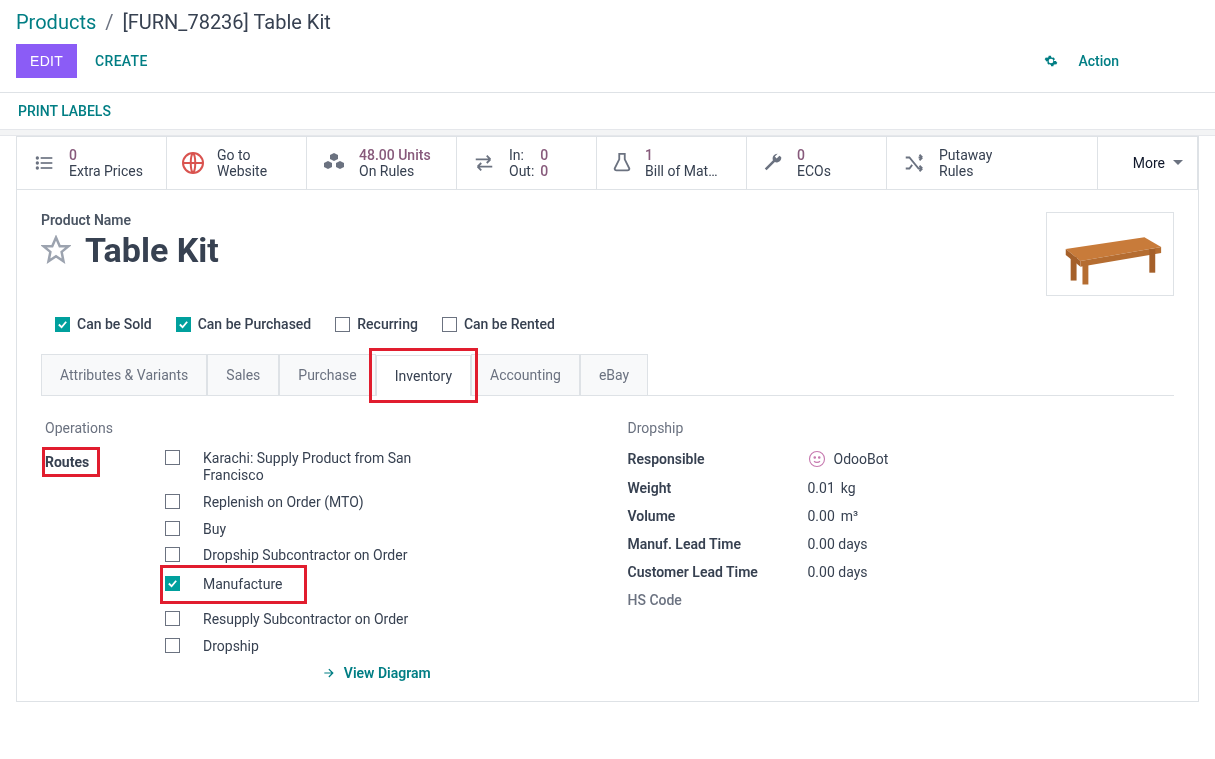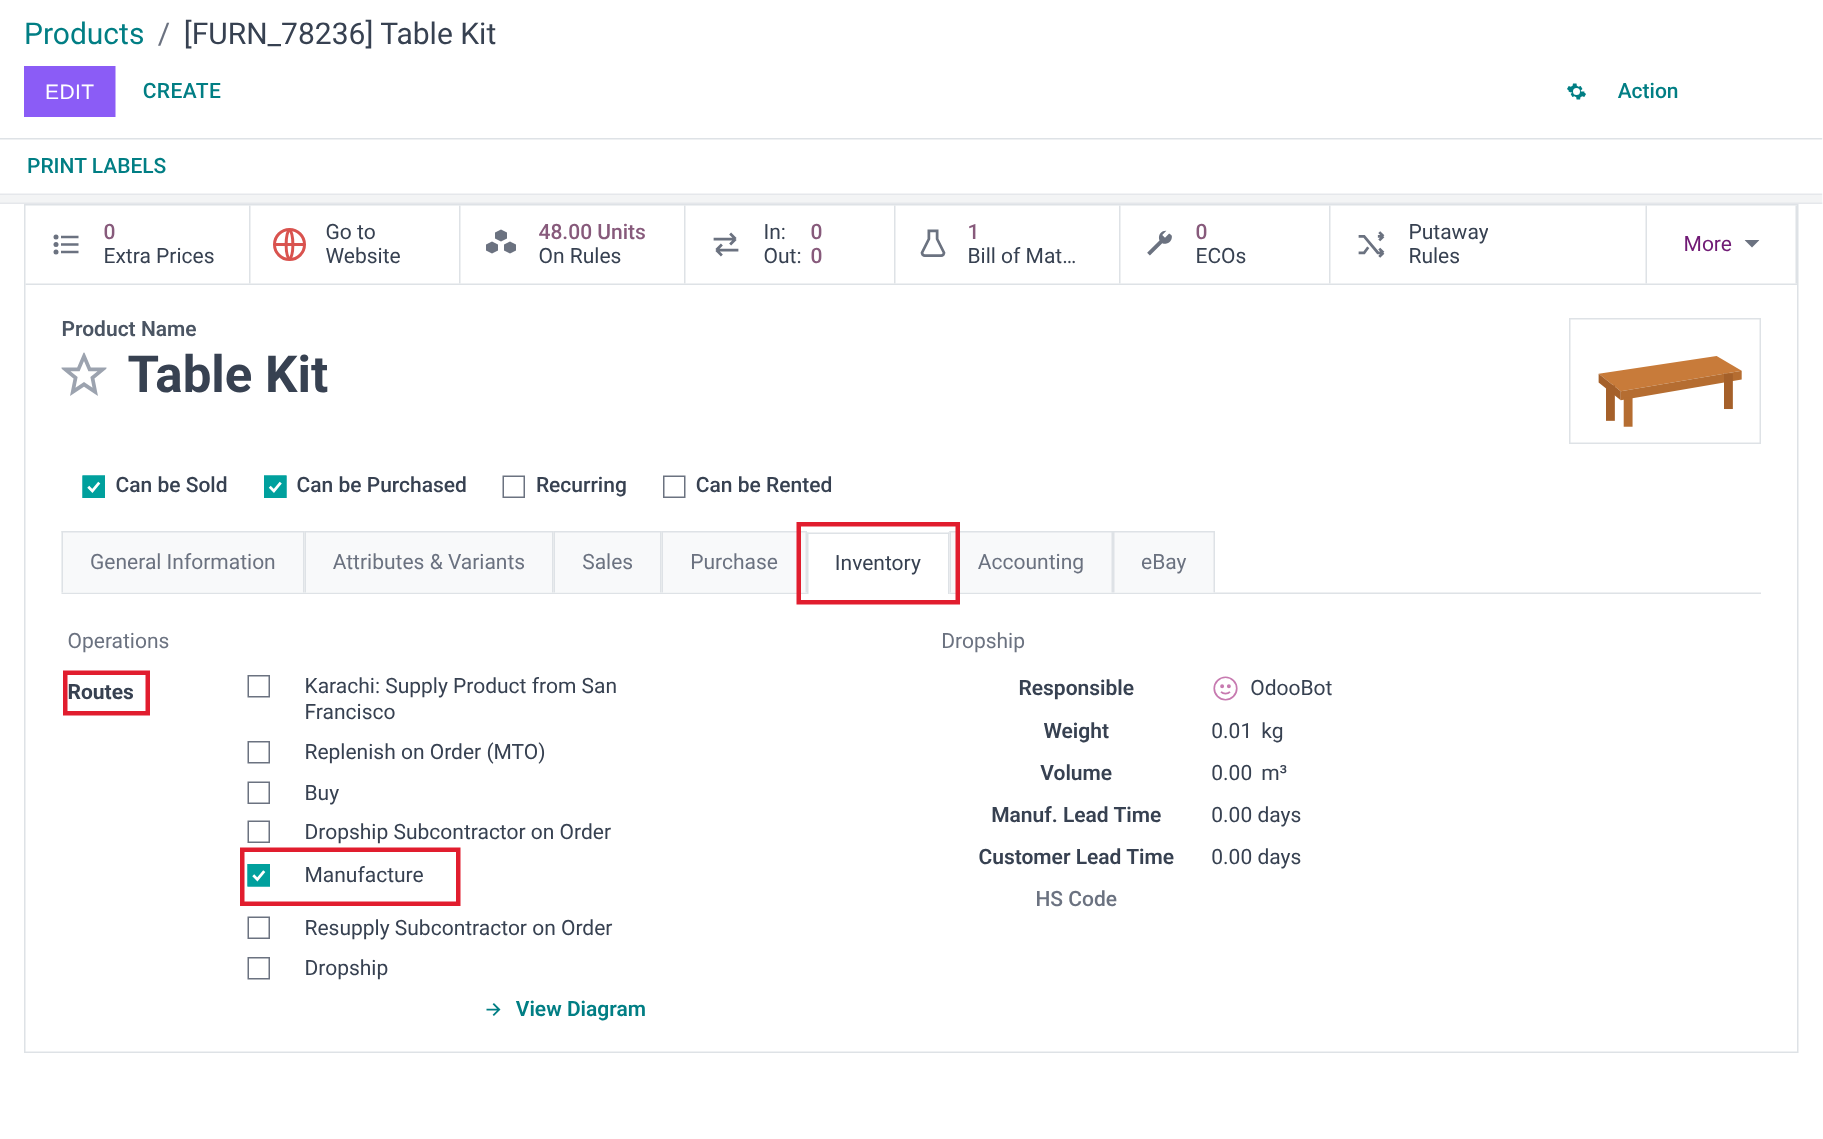--- a/index.html
+++ b/index.html
@@ -12,21 +12,21 @@
   .btn-edit { background:#8b5cf6; color:#fff; border:none; padding:9px 14px; font-size:14px; font-weight:500; letter-spacing:0.3px; cursor:pointer; }
   .btn-create { color:#017e84; font-weight:500; margin-left:18px; cursor:pointer; letter-spacing:0.3px; }
   .action-area { margin-left:auto; display:flex; align-items:center; color:#017e84; font-weight:500; cursor:pointer; gap:20px; margin-right:80px;}
   .gear { width:14px; height:14px; }
   .printbar { padding:10px 18px; color:#017e84; font-weight:500; border-bottom:1px solid #e5e7eb; }
   .shadowline { height:6px; background:#f3f4f5; border-bottom:1px solid #e5e7eb; }
   .sheet { border:1px solid #dee2e6; background:#fff; margin:0 16px 20px; }
   .statbar { display:flex; border-bottom:1px solid #dee2e6; }
   .stat { padding:10px 14px; border-right:1px solid #dee2e6; display:flex; align-items:center; gap:12px; min-width:0; }
   .stat:last-in-range { border-right:none; }
-  .stat-more { text-align:center; color:#701a75; cursor:pointer; flex: 0 0 100px; justify-content:center; gap:8px;}
+  .stat-more { text-align:center; color:#0f172a; cursor:pointer; flex: 0 0 100px; justify-content:flex-end; gap:8px;}
   .stat-val { color:#875a7b; font-weight:500; white-space:nowrap; }
   .stat-label { color:#374151; white-space:nowrap; overflow:hidden; text-overflow:ellipsis;}
   .stat svg { color:#6b7280; flex-shrink:0; }
   .stat-text { display:flex; flex-direction:column; line-height:1.15; min-width:0;}
   .form-body { padding:22px 24px 10px; }
   .prod-top { display:flex; justify-content:space-between; align-items:flex-start; }
   .prod-label { font-size:14px; font-weight:600; color:#4b5563; }
   .prod-name-row { display:flex; align-items:center; gap:14px; margin-top:2px; }
   .star { width:30px; height:30px; color:#9ca3af; cursor:pointer; }
   .prod-name { font-size:34px; font-weight:700; color:#374151; }
@@ -44,21 +44,21 @@
   .tab-content { display:flex; gap:40px; padding:24px 4px 10px; }
   .col { flex:1; }
   .section-title { font-size:14px; color:#6b7280; margin-bottom:14px; }
   .routes-label { font-weight:700; padding:4px 8px 4px 0; }
   .routes-label.highlight { outline:3px solid #e11d2e; width: fit-content; }
   .routes-block { margin-left:120px; }
   .route-item { display:flex; align-items:flex-start; gap:23px; margin-bottom:10px; line-height:1.2;}
   .route-item.highlight { outline:3px solid #e11d2e; padding:8px 22px 8px 2px; margin-left:-2px; width:fit-content; }
   .view-diagram { color:#017e84; font-weight:600; display:flex; align-items:center; gap:8px; cursor:pointer; margin-top:4px;justify-content:center;}
   .log-row { display:flex; margin-bottom:12px; align-items:center;}
-  .log-lbl { width:180px; font-weight:600;text-align:center; }
+  .log-lbl { width:180px; font-weight:600; }
   .avatar { width:18px; height:18px; }
   .more-caret { width:10px; height:10px; color:#9ca3af;}
   .stat-col { display:flex; flex-direction:column; }
   .stat-line { display:flex; gap:6px; align-items:baseline;}
 </style>
 </head>
 <body>
 
 <div class="breadcrumb">
   <span class="bc-link">Products</span>
@@ -210,21 +210,20 @@
           <span class="cbox"></span>
           <span>Recurring</span>
         </div>
       <div class="check">
           <span class="cbox"></span>
           <span>Can be Rented</span>
         </div>
     </div>
 
     <div class="tabs">
-      <div class="tab">General Information</div>
       <div class="tab">Attributes &amp; Variants</div>
       <div class="tab">Sales</div>
       <div class="tab">Purchase</div>
       <div class="tab active highlight">Inventory</div>
       <div class="tab">Accounting</div>
       <div class="tab">eBay</div>
     </div>
 
     <div class="tab-content">
 

